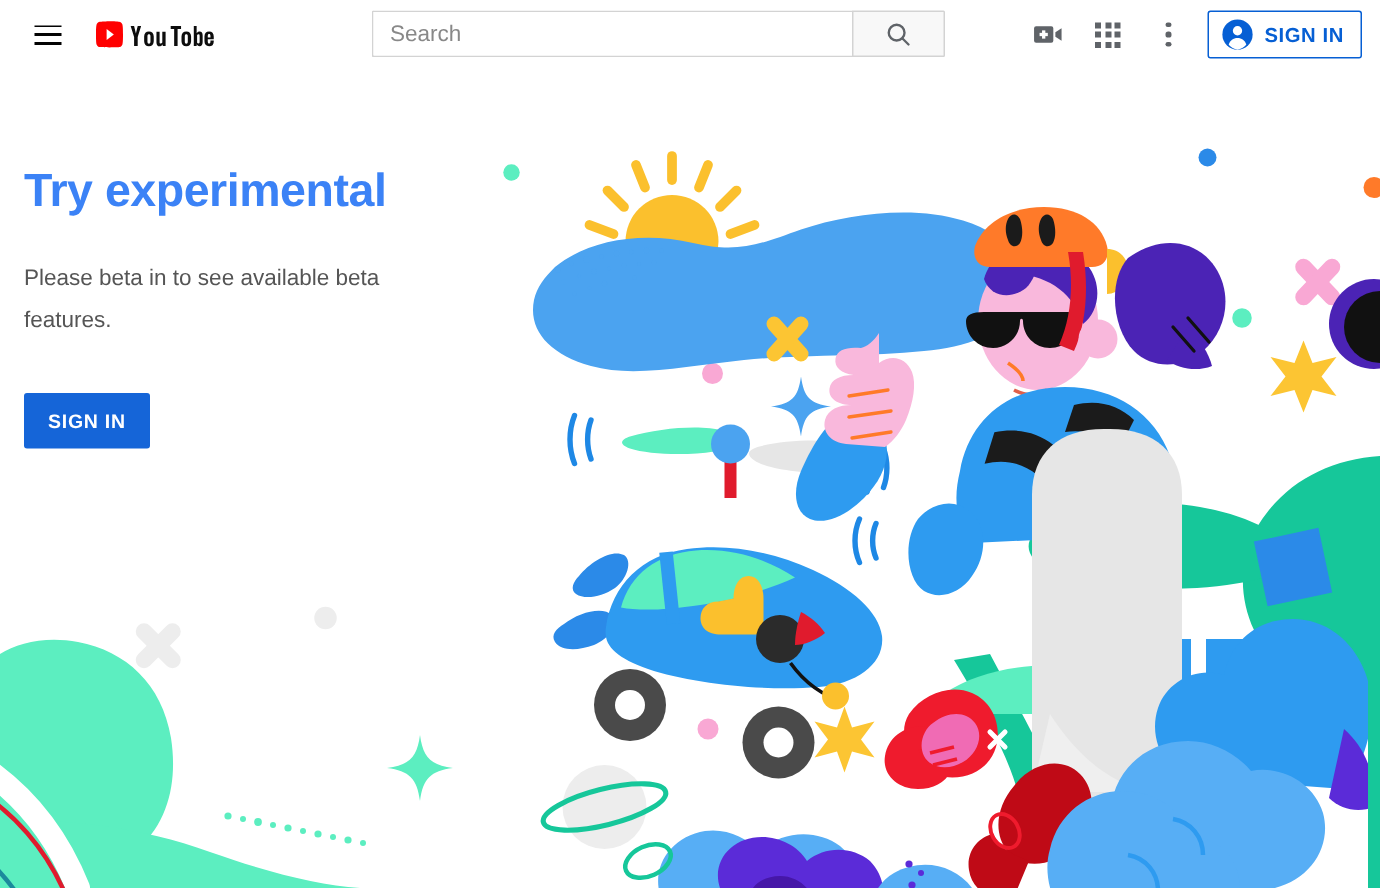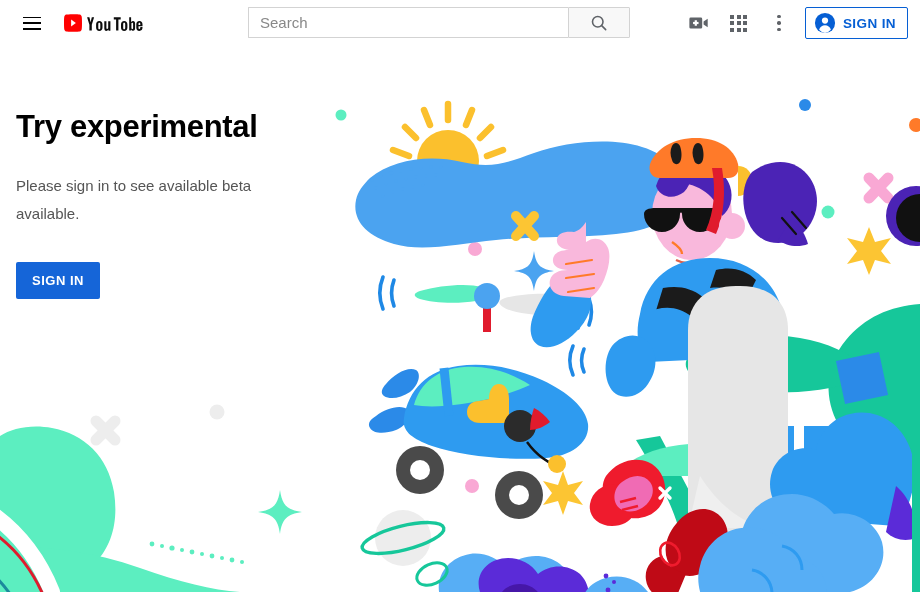--- a/index.html
+++ b/index.html
@@ -148,21 +148,21 @@
     left: 16px;
     top: 108px;
     width: 272px;
     z-index: 30;
   }
   .promo h1 {
     margin: 0;
     font-size: 31px;
     line-height: 38px;
     font-weight: bold;
-    color: #000000;
+    color: #3b82f6;
     letter-spacing: -0.3px;
   }
   .promo p {
     margin: 26px 0 0 0;
     font-size: 15px;
     line-height: 28px;
     color: #555555;
     max-width: 258px;
   }
   .promo-cta {
@@ -460,21 +460,21 @@
         <rect x="912" y="400" width="8" height="146" fill="#16c79a"></rect>
 
       </g>
     </svg>
   </div>
 
   <div class="promo">
     <h1>
       <span>Try experimental</span><br>
     </h1>
-    <p>Please sign in to see available beta available.</p>
+    <p>Please beta in to see available beta features.</p>
     <button class="promo-cta">SIGN IN</button>
   </div>
 
   <div class="masthead">
 
     <div class="mast-left">
       <button class="guide-btn">
         <span class="hamburger">
           <i></i>
             <i></i>

